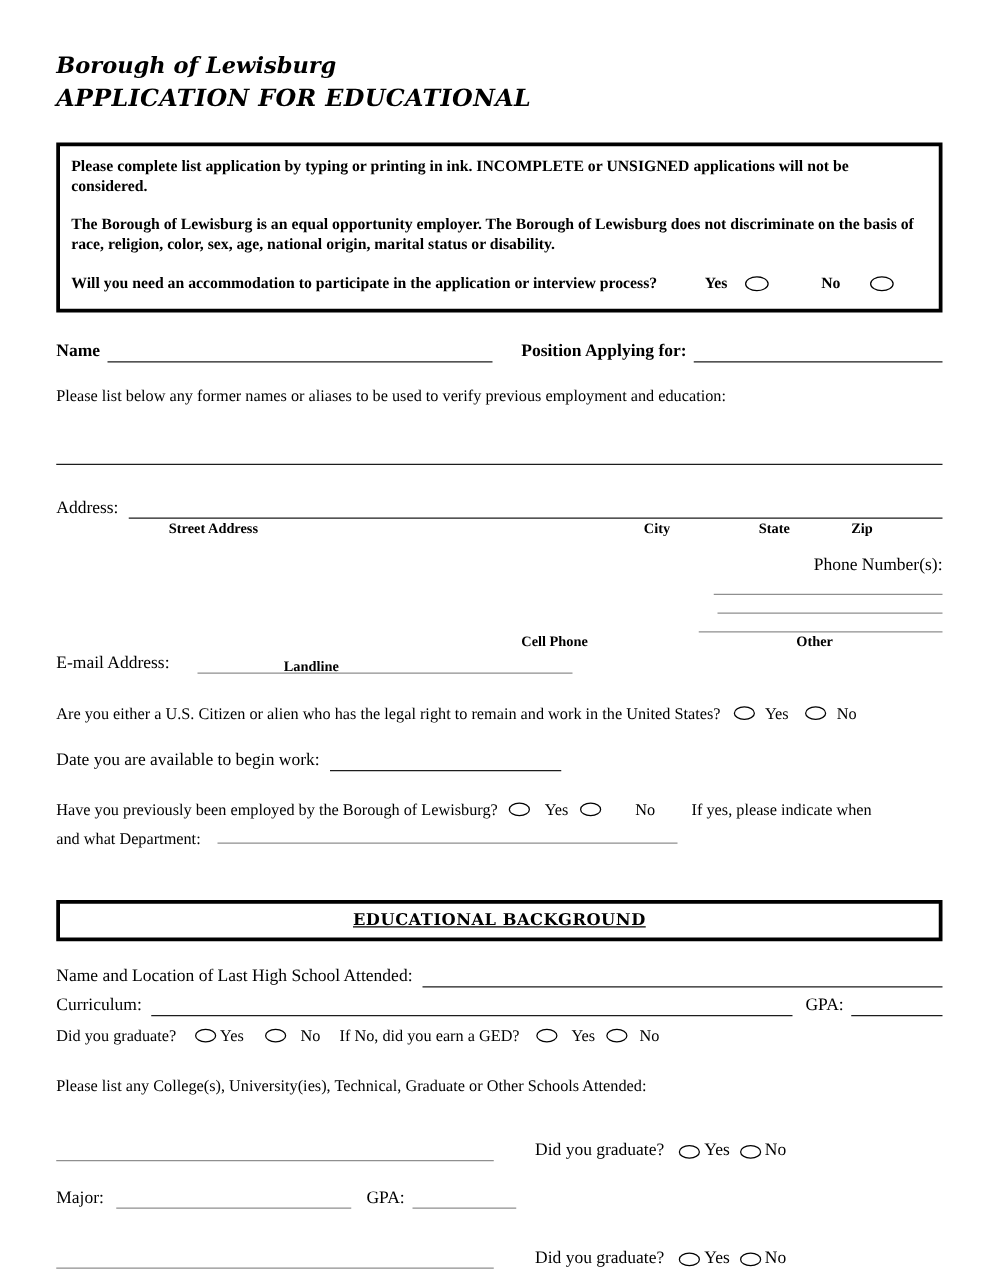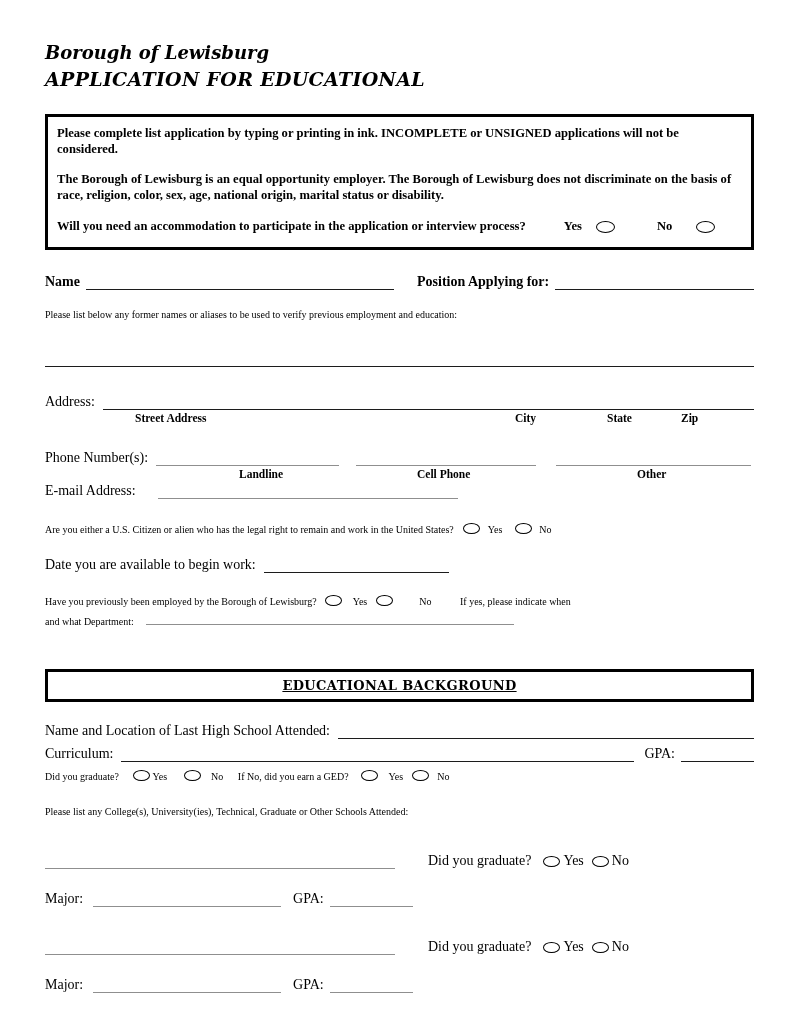--- a/index.html
+++ b/index.html
@@ -23,21 +23,21 @@
   .notice .p2 { margin-top:13px; }
   .notice .p3 { margin-top:15px; display:flex; align-items:center; }
 
   
   .oval { display:inline-block; width:17px; height:10px; border:1.6px solid #000;
           border-radius:50%; vertical-align:-1px; background:#fff; }
   .oval.sm { width:15px; height:9px; }
 
   
   .row { display:flex; align-items:flex-end; font-size:14px; }
-  .inline-row { font-size:10px; }
+  .inline-row { font-size:13px; }
   .lbl { white-space:nowrap; }
 
   .line  { display:inline-block; border-bottom:1.4px solid #1c1c1c; height:14px; }
   .gline { display:inline-block; border-bottom:1.6px solid #8f8f8f; height:14px; }
   .grow  { flex:1 1 auto; }
 
   .sublabels { position:relative; height:16px; font-size:11.5px; font-weight:bold; }
   .sublabels span { position:absolute; top:2px; white-space:nowrap; }
 
   
@@ -83,28 +83,28 @@
     <span class="lbl">Address:</span>
     <span class="line grow" style="margin-left:8px;"></span>
   </div>
   <div class="sublabels">
     <span style="left:90px;">Street Address</span>
     <span style="left:470px;">City</span>
     <span style="left:562px;">State</span>
     <span style="left:636px;">Zip</span>
   </div>
 
-  <div class="row" style="margin-top:24px;">
+  <div class="row" style="margin-top:14px;flex-direction:column;">
     <span class="lbl">Phone Number(s):</span>
     <span class="gline" style="width:183px; margin-left:8px;"></span>
     <span class="gline" style="width:180px; margin-left:17px;"></span>
     <span class="gline" style="width:195px; margin-left:20px;"></span>
   </div>
   <div class="sublabels">
-    <span style="left:194px;">Landline</span>
+    <span style="left:182px;margin-top:20px;">Landline</span>
     <span style="left:372px;">Cell Phone</span>
     <span style="left:592px;">Other</span>
   </div>
 
   <div class="row" style="margin-top:1px;">
     <span class="lbl">E-mail Address:</span>
     <span class="gline" style="width:300px; margin-left:22px;"></span>
   </div>
 
   <div class="inline-row" style="margin-top:24px;">

